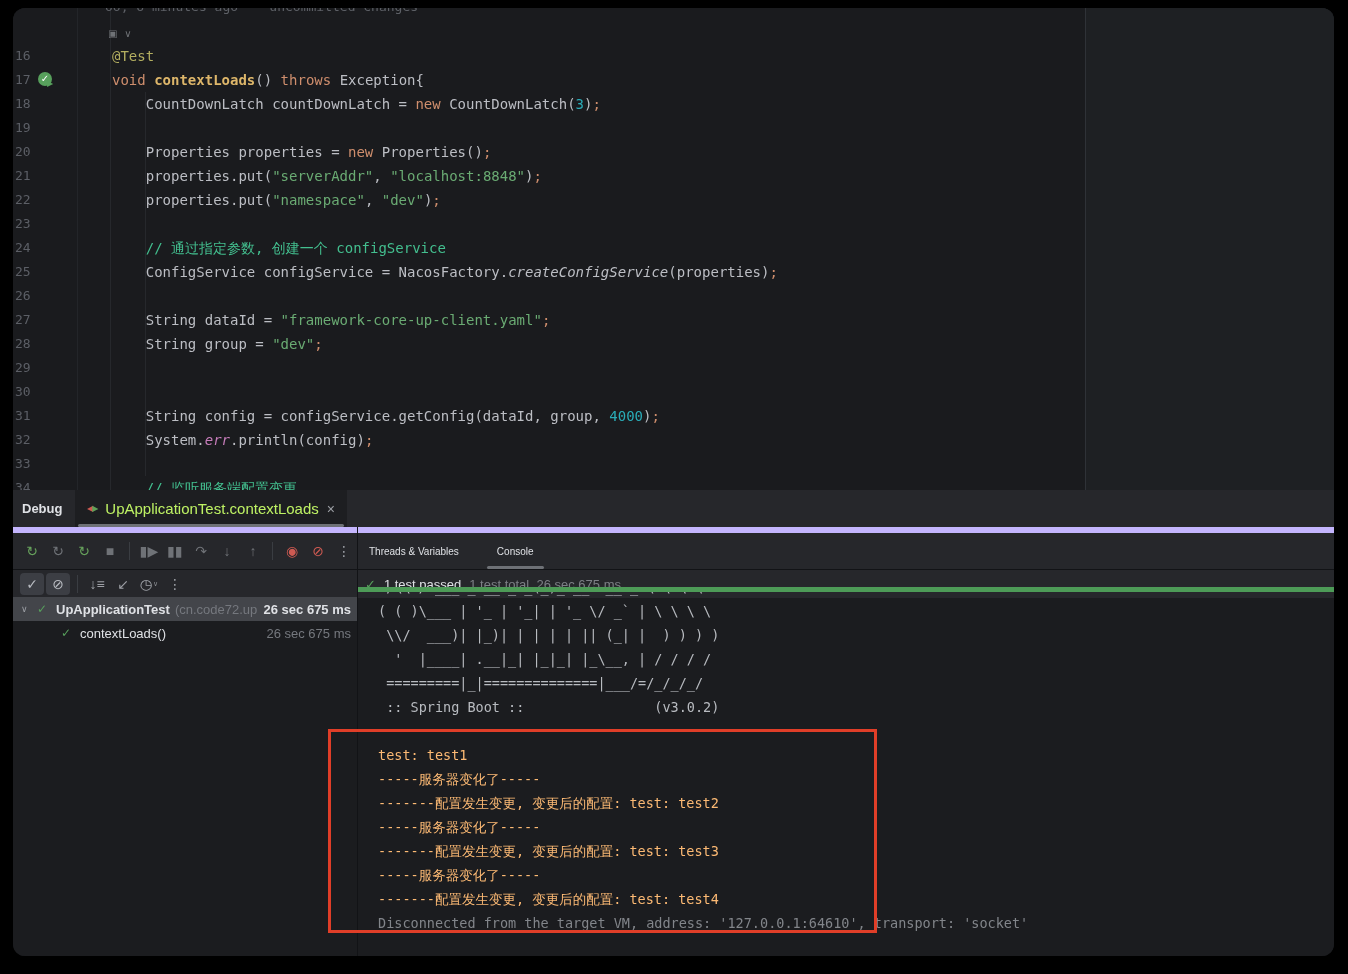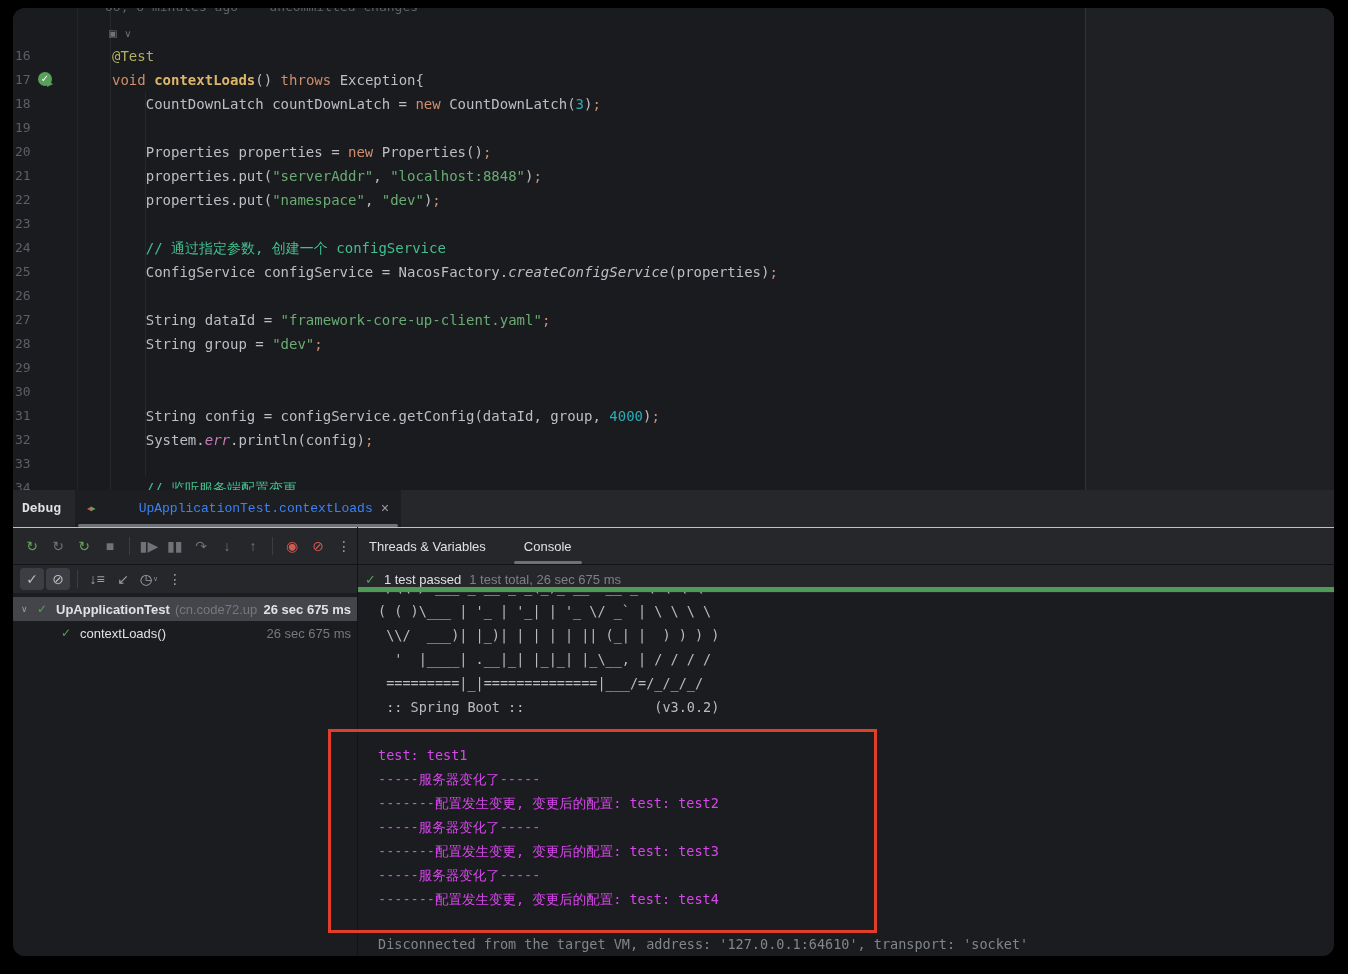--- a/index.html
+++ b/index.html
@@ -27,38 +27,38 @@
         font-family:"DejaVu Sans Mono","Liberation Mono",monospace;}
   .tok-ann{color:#b3ae60;} .tok-kw{color:#cf8e6d;margin-top:32px;} .tok-decl{color:#ddb66a;font-weight:bold;}
   .tok-pl{color:#bcbec4;} .tok-str{color:#6aab73;} .tok-num{color:#2aacb8;}
   .tok-cmt{color:#43bf8f;} .tok-stm{color:#bcbec4;font-style:italic;} .tok-fld{color:#c77dbb;font-style:italic;}
   .run-badge{position:absolute;left:25px;top:64px;width:14px;height:14px;border-radius:50%;
              background:#57a05c;color:#fff;font-size:10px;line-height:14px;text-align:center;}
   .run-badge::after{content:"▶";position:absolute;left:9px;top:5px;font-size:8px;color:#57a05c;}
 
   
   .debug{position:absolute;left:0;top:482px;right:0;bottom:0;background:#1b1c1f;}
-  .row1{position:relative;height:37px;background:#26272b;border-bottom:1px solid #c4b5fd;font-family:Liberation Mono, monospace;}
+  .row1{position:relative;height:37px;background:#26272b;border-bottom:6px solid #c4b5fd;}
   .debug-title{position:absolute;left:9px;top:0;line-height:37px;font-size:13px;font-weight:bold;color:#dfe1e5;}
   .tab{position:absolute;left:62px;top:0;height:37px;display:flex;align-items:center;gap:8px;
        padding:0 12px;background:#1d1e21;}
   .tab-underline{position:absolute;left:3px;right:3px;bottom:0;height:3px;background:#6e7176;border-radius:2px;}
-  .tab-label{font-size:13px;color:#3b82f6;margin-left:36px;}
+  .tab-label{font-size:15px;color:#bef264;}
   .tab-close{font-size:14px;color:#9da0a6;cursor:pointer;}
   .cfg-icon{display:inline-flex;font-size:8px;letter-spacing:-1px;}
   .row2{position:relative;height:36px;background:#26272b;border-bottom:1px solid #121316;
         display:flex;align-items:center;padding-left:6px;}
   .row3{position:relative;height:28px;background:#26272b;display:flex;align-items:center;padding-left:6px;}
   .tbtn{width:24px;height:22px;display:inline-flex;align-items:center;justify-content:center;
         border-radius:4px;font-size:14px;margin:0 1px;cursor:pointer;}
   .tbtn.toggled{background:#3c3e44;}
   .tbtn .dd{font-size:7px;color:#8a8d92;margin-left:1px;}
   .vsep{width:1px;height:18px;background:#3a3d42;margin:0 6px;display:inline-block;}
   .view-tabs{position:absolute;left:352px;top:0;height:100%;display:flex;gap:30px;}
-  .vtab{position:relative;height:100%;display:flex;align-items:center;font-size:13px;color:#dfe1e5;
+  .vtab{position:relative;height:100%;display:flex;align-items:center;font-size:10px;color:#dfe1e5;
         padding:0 4px;cursor:pointer;}
   .vtab.active::after{content:"";position:absolute;left:-6px;right:-6px;bottom:0;height:3px;
         background:#6e7176;border-radius:2px;}
   .status{position:absolute;left:352px;top:0;height:100%;display:flex;align-items:center;gap:8px;}
   .status .chk{color:#57a05c;font-size:13px;}
   .status .passed{font-size:13px;font-weight:normal;color:#dfe1e5;}
   .status .detail{font-size:13px;color:#7d8086;}
   .divider-v{position:absolute;left:344px;top:37px;bottom:0;width:1px;background:#121316;}
   .progress{position:absolute;left:345px;right:0;top:97px;height:5px;background:#4d9b57;}
 
@@ -75,21 +75,21 @@
   .tree-row .tdur{margin-left:4px;flex:0 0 auto;}
   .tree-row.selected .tdur{font-weight:bold;color:#dfe1e5;}
   .tree-row .tdur.gray{color:#75787e;font-weight:normal;}
   .tree-row .indent{width:40px;flex:0 0 auto;}
 
   
   .console{position:absolute;left:345px;right:0;top:102px;bottom:0;overflow:hidden;}
   .console-inner{margin-top:-17px;padding-left:20px;}
   .console-line{height:24px;line-height:24px;white-space:pre;font-size:13.5px;
                 font-family:"DejaVu Sans Mono","Liberation Mono",monospace;}
-  .cl-banner{color:#b8bbc0;} .cl-err{color:#d946ef;} .cl-sys{color:#82858a;margin-top:21px;}
+  .cl-banner{color:#b8bbc0;} .cl-err{color:#fdba74;} .cl-sys{color:#82858a;}
 
   
   .anno-box{position:absolute;left:315px;top:239px;width:543px;height:198px;
             border:3px solid #e03e28;z-index:9;pointer-events:none;}
 </style>
 </head>
 <body>
 
 <div class="window">
 

